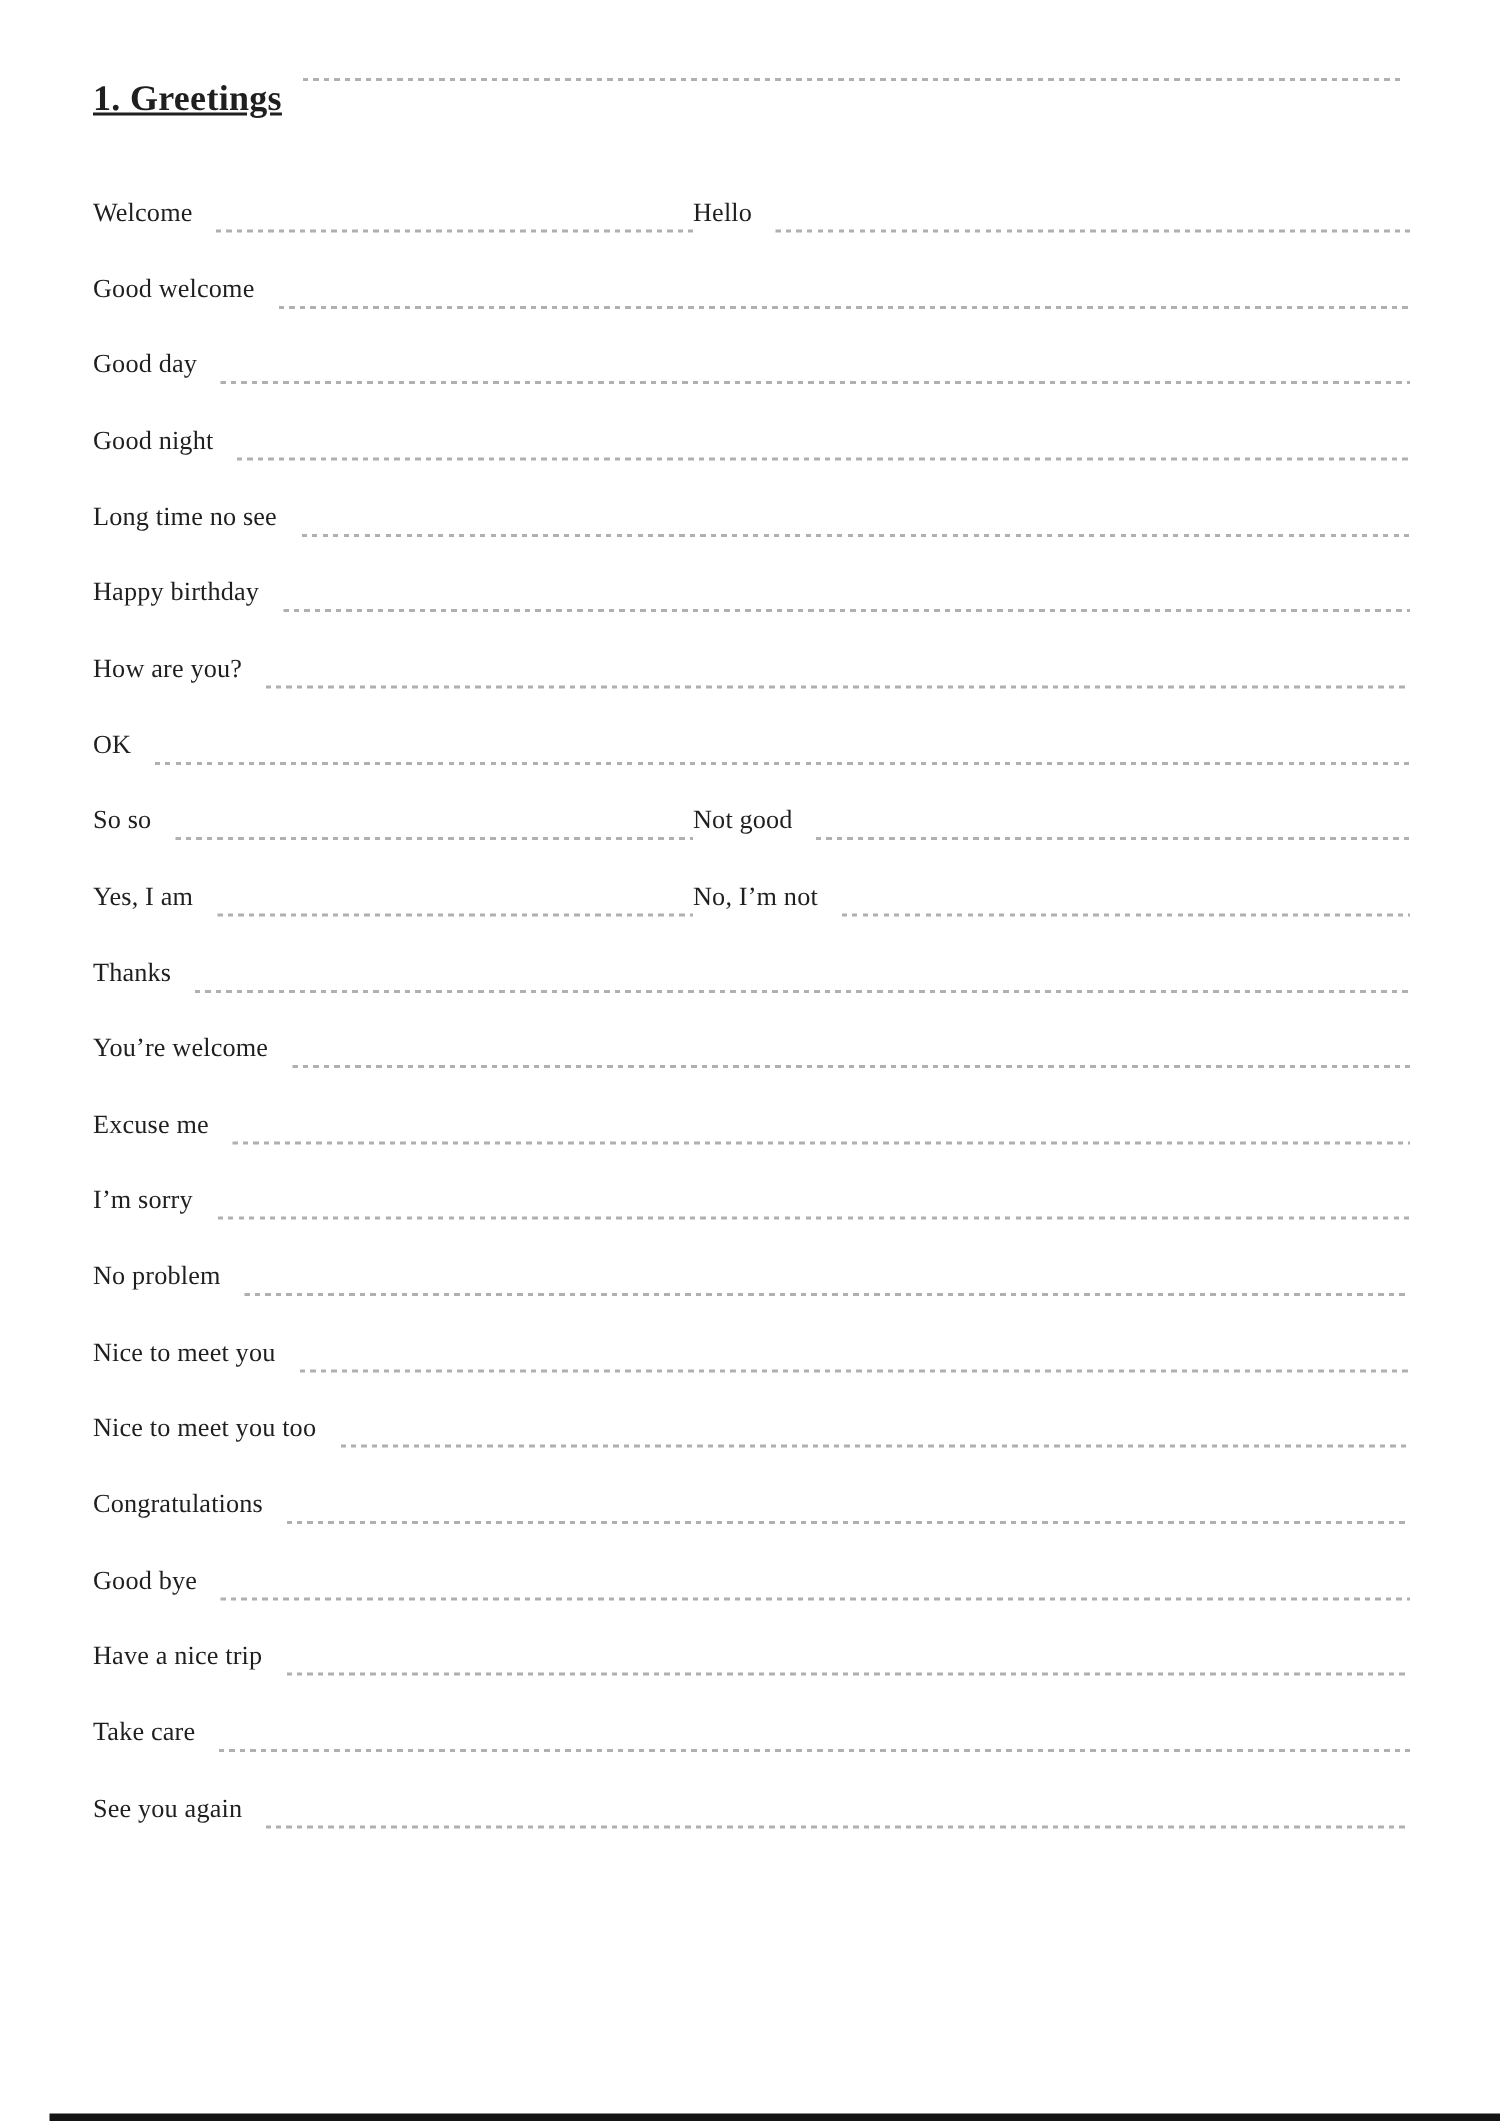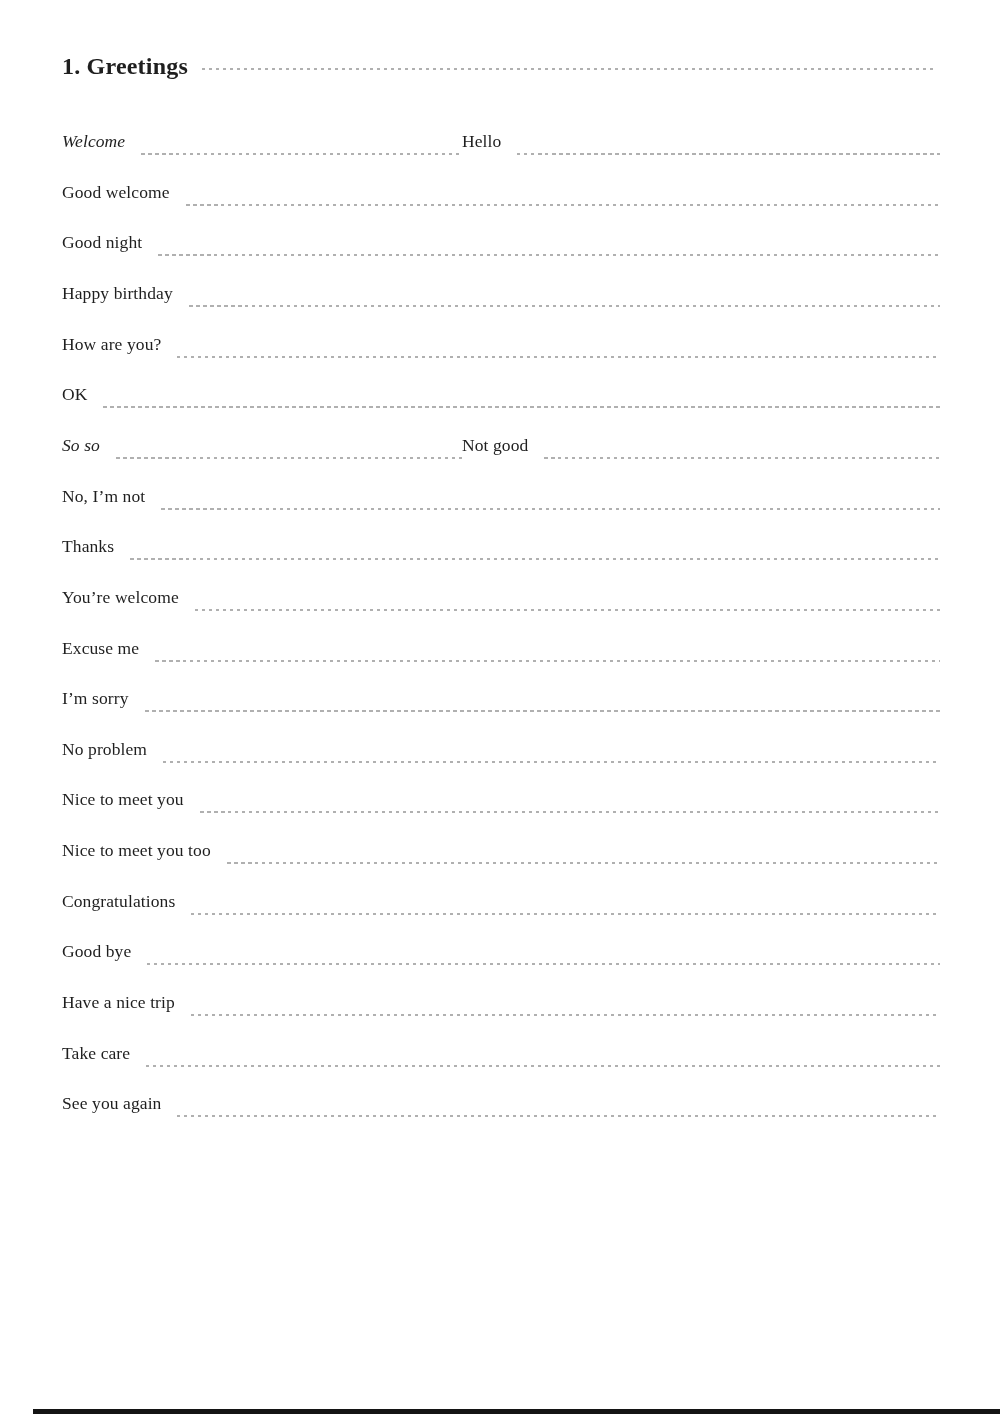--- a/index.html
+++ b/index.html
@@ -15,21 +15,22 @@
     font-family:"Liberation Serif", serif;
     color:var(--text-color);
     overflow:hidden;
   }
   .page{position:absolute;inset:0;}
   
   .title-row{
     position:absolute;
     top:52px;left:62px;right:66px;
     display:flex;
-    align-items:center;
+    align-items:flex-start;
+    text-decoration:underline;
   }
   .title-row h1{
     font-size:24px;
     line-height:28px;
     font-weight:bold;
     letter-spacing:0.2px;
     white-space:nowrap;
   }
   .dline{
     flex:1 1 auto;
@@ -59,21 +60,20 @@
     letter-spacing:0.1px;
   }
   .row .dline{
     margin-left:16px;
     margin-bottom:-3px;
   }
   .row .half1{
     flex:0 0 400px;
     display:flex;
     align-items:flex-end;
-    font-style:italic;
   }
   .row .col2{
     flex:1 1 auto;
     display:flex;
     align-items:flex-end;
   }
   
   .bottom-bar{
     position:absolute;
     left:33px;right:0;bottom:0;
@@ -100,21 +100,29 @@
         <div class="col2">
           <span class="label">Hello</span>
           <div class="dline"></div>
         </div>
       </div>
       <div class="row">
         <span class="label">Good welcome</span>
         <div class="dline"></div>
       </div>
       <div class="row">
+        <span class="label">Good day</span>
+        <div class="dline"></div>
+      </div>
+      <div class="row">
         <span class="label">Good night</span>
+        <div class="dline"></div>
+      </div>
+      <div class="row">
+        <span class="label">Long time no see</span>
         <div class="dline"></div>
       </div>
       <div class="row">
         <span class="label">Happy birthday</span>
         <div class="dline"></div>
       </div>
       <div class="row">
         <span class="label">How are you?</span>
         <div class="dline"></div>
       </div>
@@ -128,20 +136,24 @@
         <div class="half1">
           <span class="label">So so</span>
           <div class="dline"></div>
         </div>
         <div class="col2">
           <span class="label">Not good</span>
           <div class="dline"></div>
         </div>
       </div>
       <div class="row">
+        <div class="half1">
+          <span class="label">Yes, I am</span>
+          <div class="dline"></div>
+        </div>
         <div class="col2">
           <span class="label">No, I’m not</span>
           <div class="dline"></div>
         </div>
       </div>
       <div class="row">
         <span class="label">Thanks</span>
         <div class="dline"></div>
       </div>
       <div class="row">

